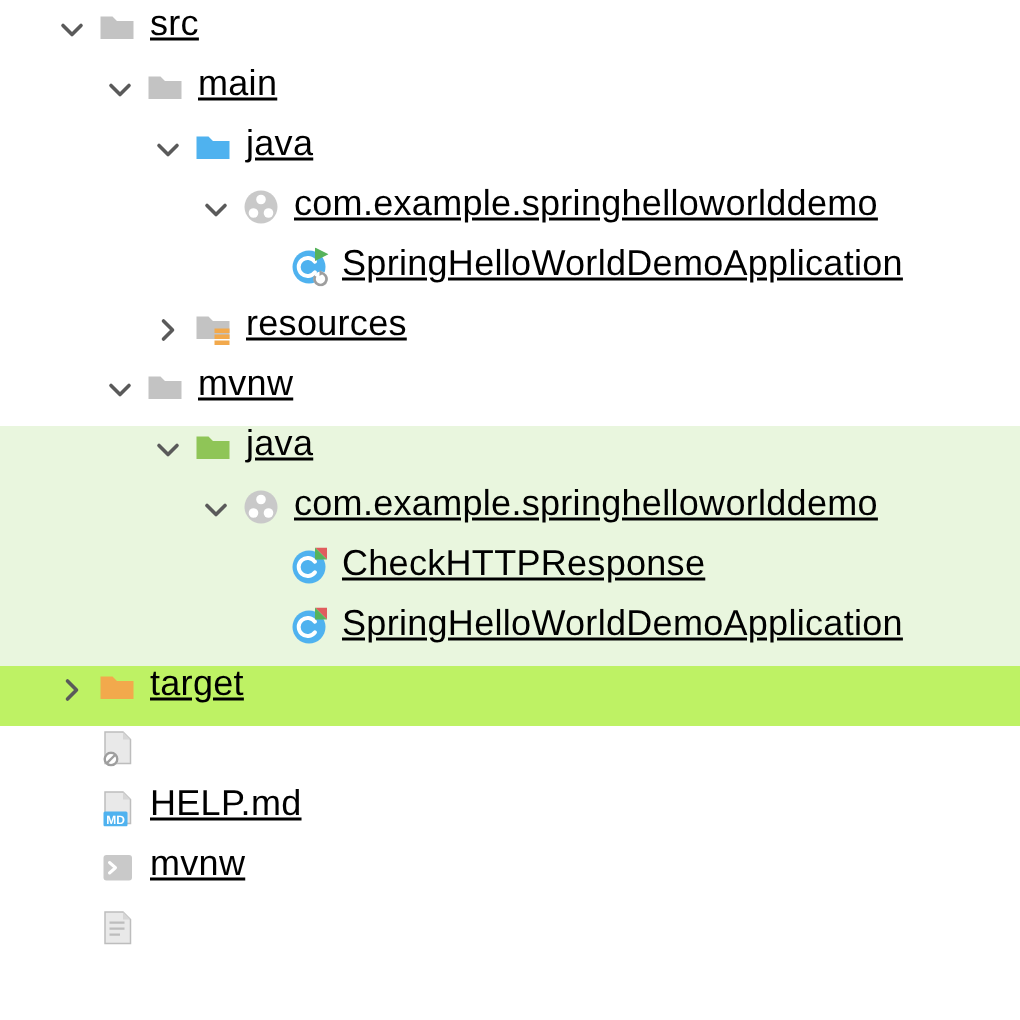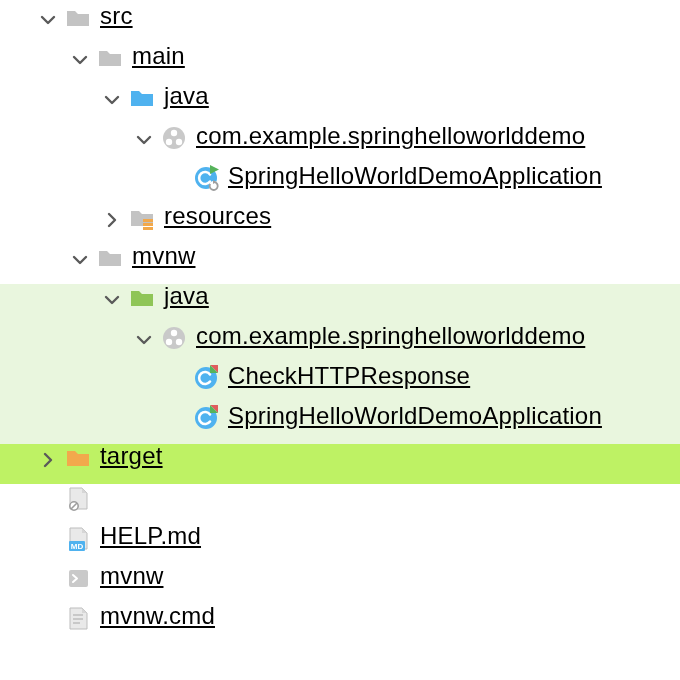--- a/index.html
+++ b/index.html
@@ -379,16 +379,15 @@
   </div>
 
   <div class="row">
     <span class="indent"></span>
       <span class="noarrow"></span>
     <span class="icon">
         <svg width="26" height="26" viewBox="0 0 26 26">
           <use href="#ic-txt"></use>
         </svg>
       </span>
-    <span class="label">mvnw.cmd</span>
   </div>
 
 </div>
 
 </body></html>

